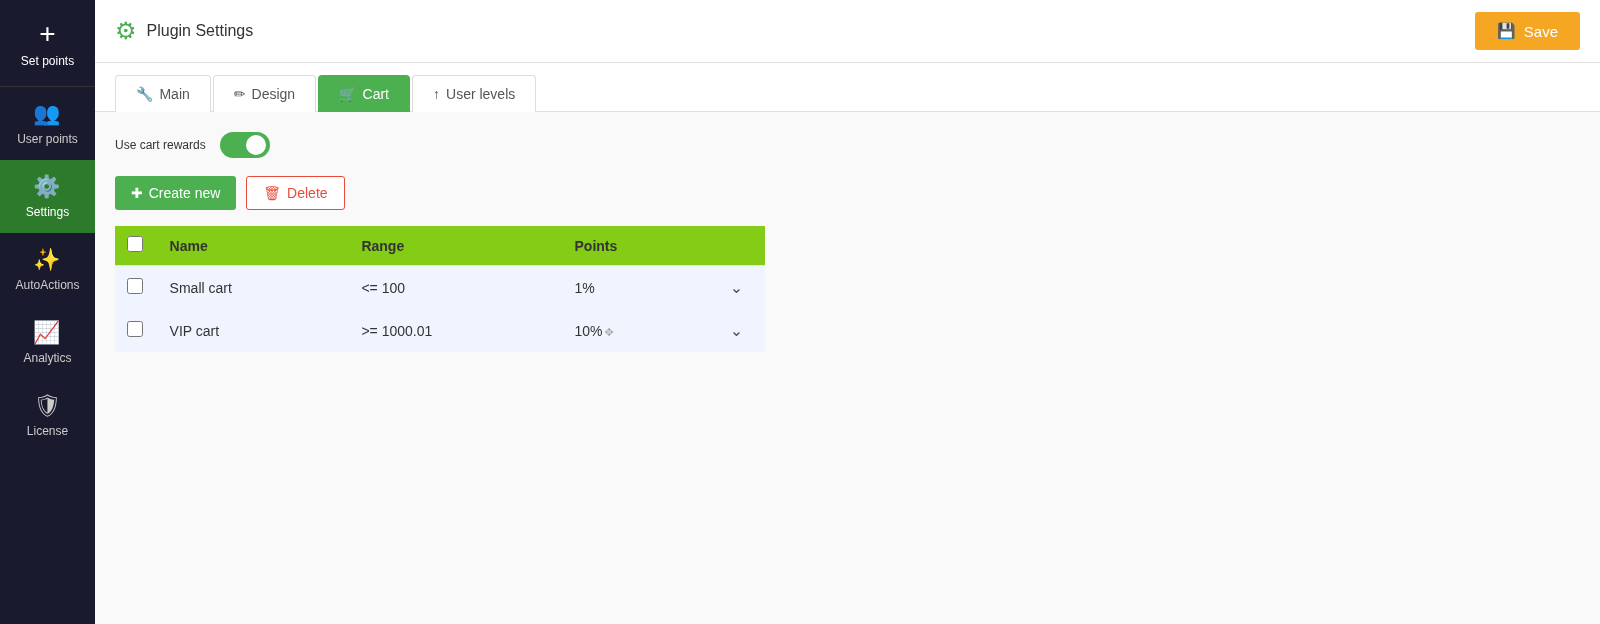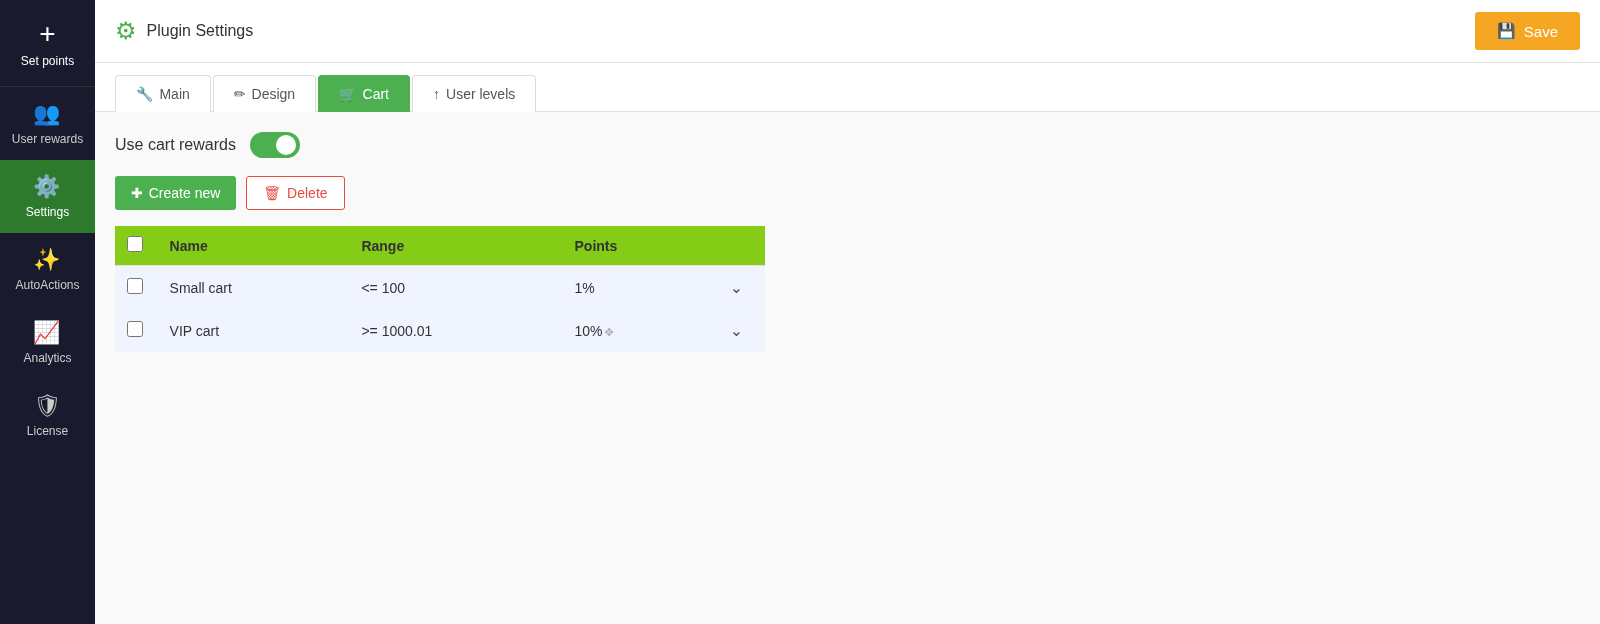--- a/index.html
+++ b/index.html
@@ -126,21 +126,21 @@
     }
 
     
     .toggle-row {
       display: flex;
       align-items: center;
       gap: 14px;
       margin-bottom: 18px;
     }
     .toggle-label {
-      font-size: 16px;
+      font-size: 12px;
       color: #333;
     }
 
     
     .toggle-switch {
       position: relative;
       width: 50px;
       height: 26px;
       cursor: pointer;
     }
@@ -244,21 +244,21 @@
 <body>
 
 <nav class="sidebar">
   <div class="sidebar-top">
     <span class="icon">+</span>
     <span>Set points</span>
   </div>
 
   <div class="sidebar-item">
     <span class="icon">👥</span>
-    <span>User rewards</span>
+    <span>User points</span>
   </div>
 
   <div class="sidebar-item active">
     <span class="icon">⚙️</span>
     <span>Settings</span>
   </div>
 
   <div class="sidebar-item">
     <span class="icon">✨</span>
     <span>AutoActions</span>

